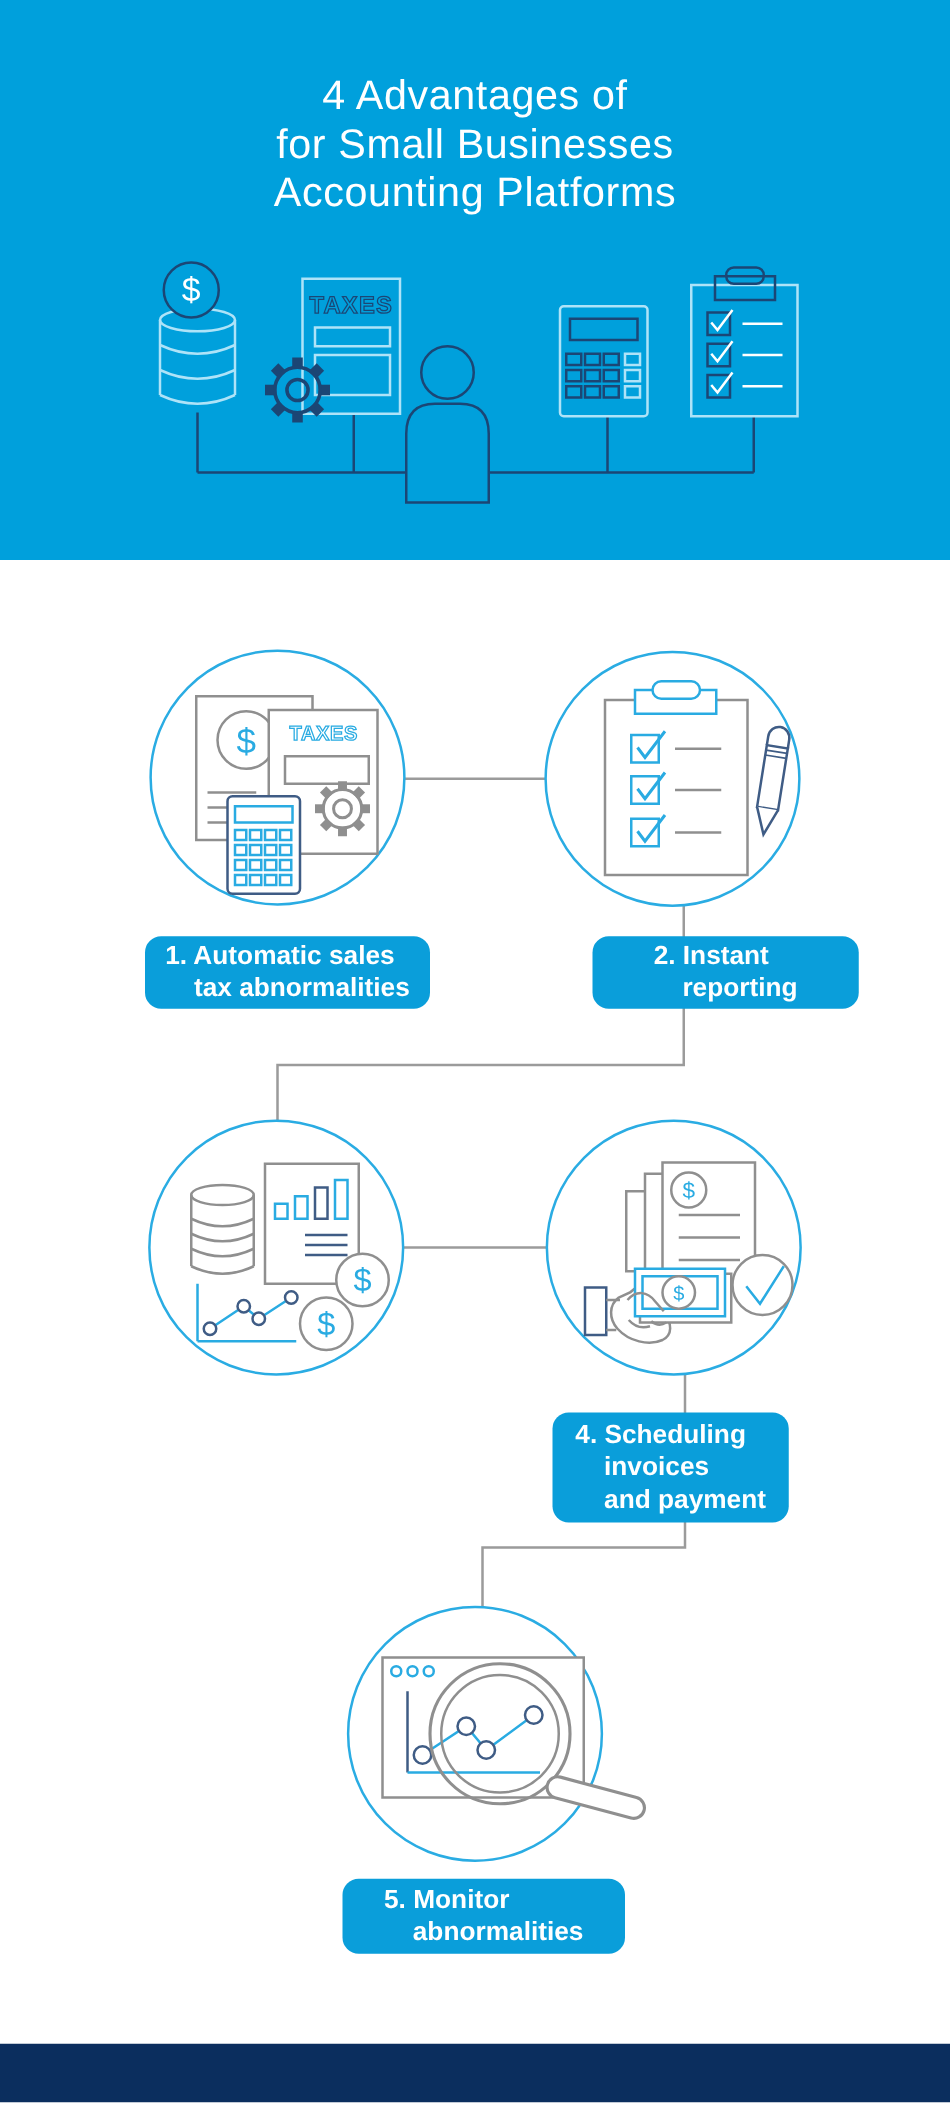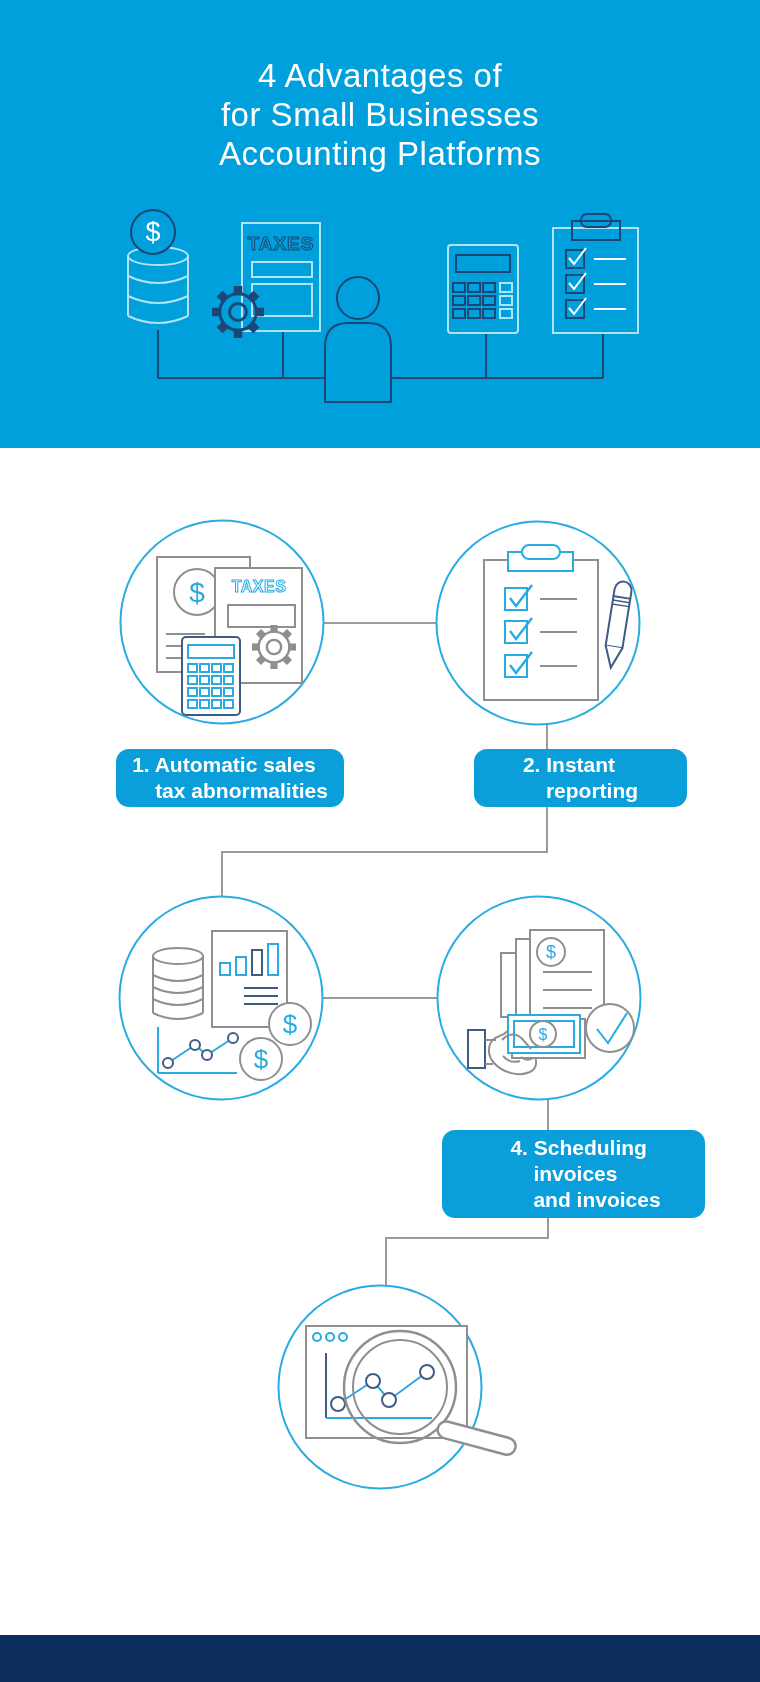--- a/index.html
+++ b/index.html
@@ -335,23 +335,29 @@
   </div>
 
   <div class="pill" style="left:442px;top:749px;width:213px;height:58px;margin-left:32px;">
     <div class="pill-lines">
       <div class="ln">2. Instant</div>
       <div class="ln cont">reporting</div>
     </div>
   </div>
 
 
-  <div class="pill" style="left:442px;top:1130px;width:239px;height:88px;padding-left:24px;">
+  <div class="pill" style="left:442px;top:1130px;width:189px;height:88px;">
     <div class="pill-lines">
       <div class="ln">4. Scheduling</div>
       <div class="ln cont">invoices</div>
-      <div class="ln cont">and invoices</div>
-    </div>
-  </div>
-
+      <div class="ln cont">and payment</div>
+    </div>
+  </div>
+
+  <div class="pill" style="left:274px;top:1503px;width:226px;height:60px;">
+    <div class="pill-lines">
+      <div class="ln">5. Monitor</div>
+      <div class="ln cont">abnormalities</div>
+    </div>
+  </div>
 
   <div class="footer"></div>
 </div>
 
 </body></html>

